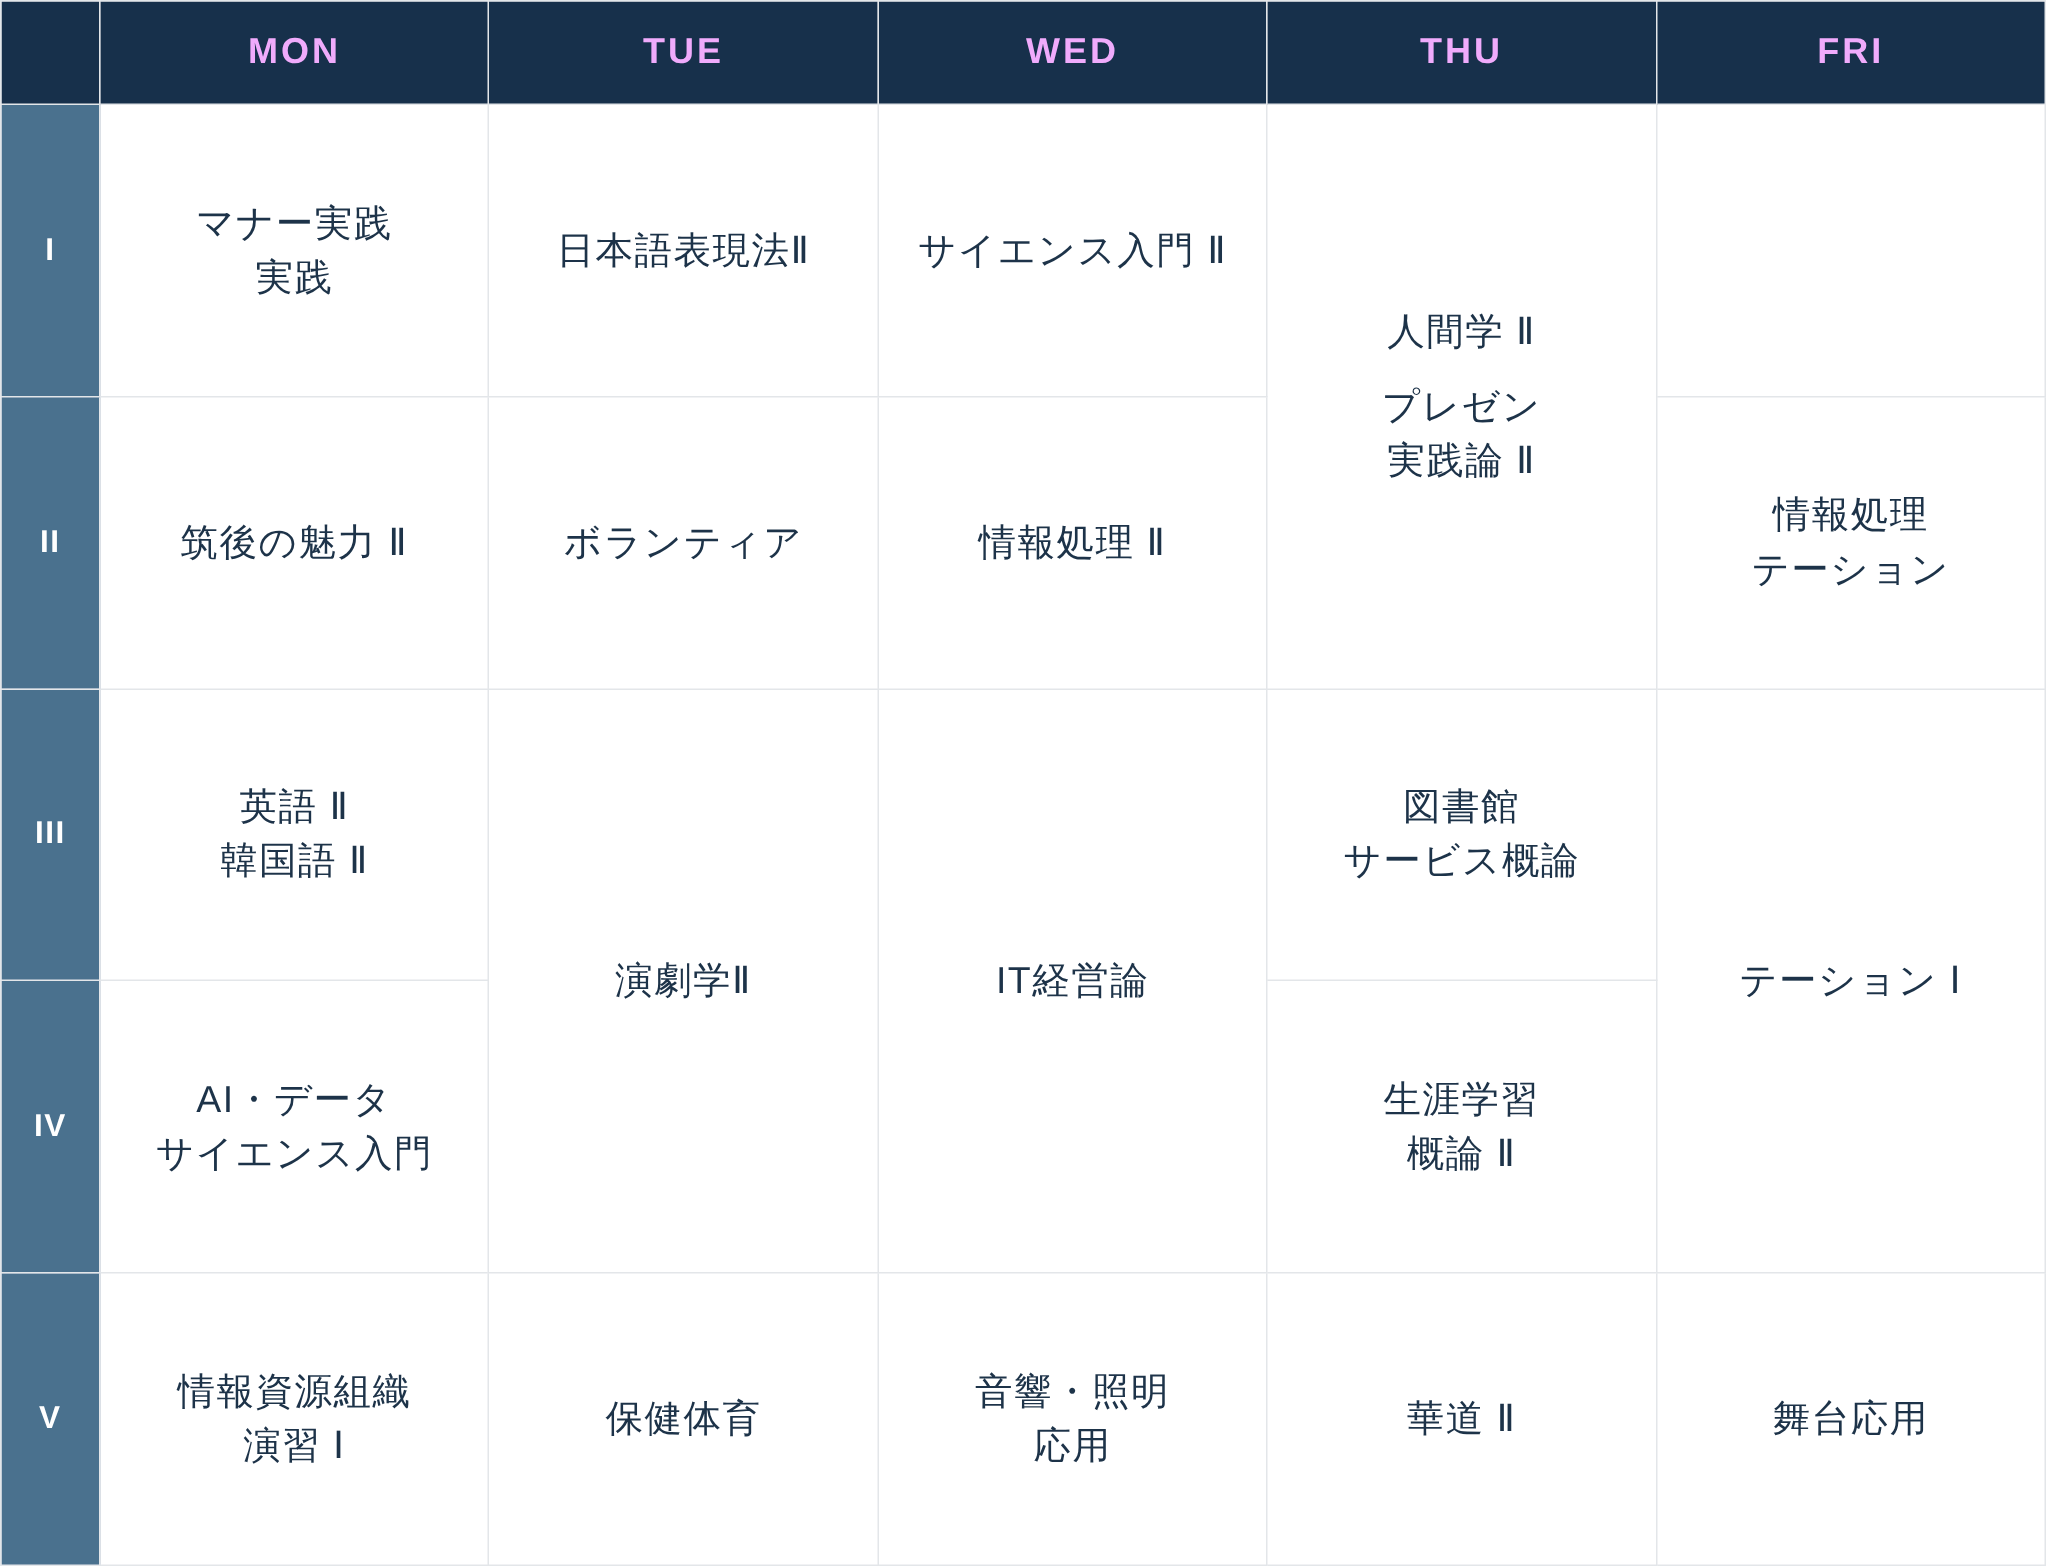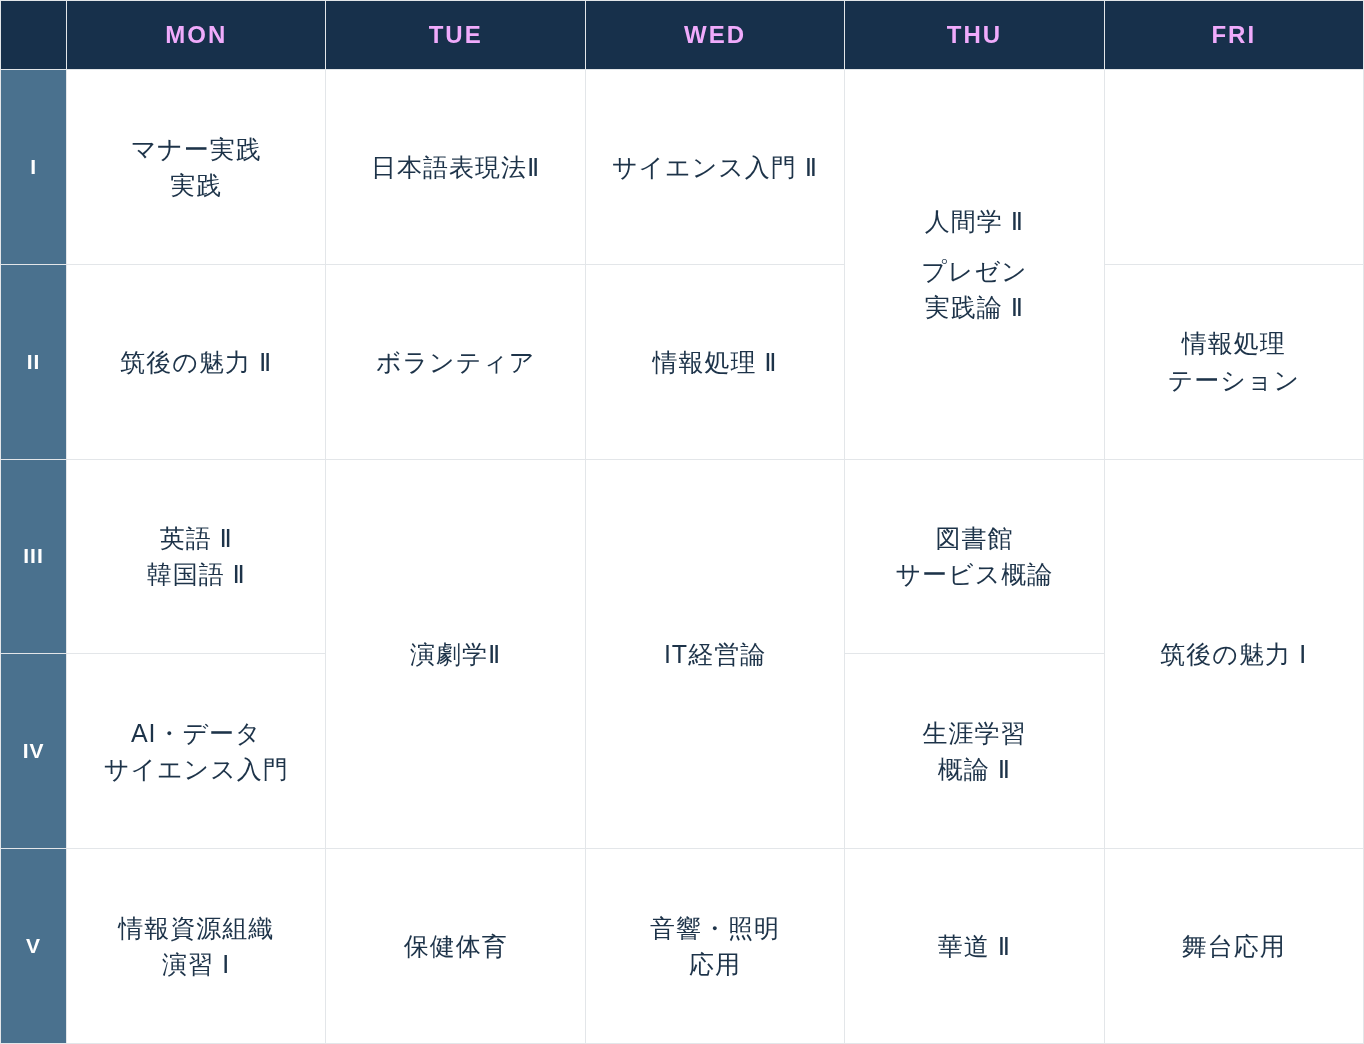--- a/index.html
+++ b/index.html
@@ -140,21 +140,21 @@
         <span class="line">演劇学Ⅱ</span>
       </td>
       <td class="cell" rowspan="2">
         <span class="line">IT経営論</span>
       </td>
       <td class="cell">
         <span class="line">図書館</span>
         <span class="line">サービス概論</span>
       </td>
       <td class="cell" rowspan="2">
-        <span class="line">筑後の魅力 Ⅰ</span>
+        <span class="line">テーション Ⅰ</span>
       </td>
     </tr>
 
     <tr>
       <td class="period">IV</td>
       <td class="cell">
         <span class="line">AI・データ</span>
         <span class="line">サイエンス入門</span>
       </td>
       <td class="cell">

